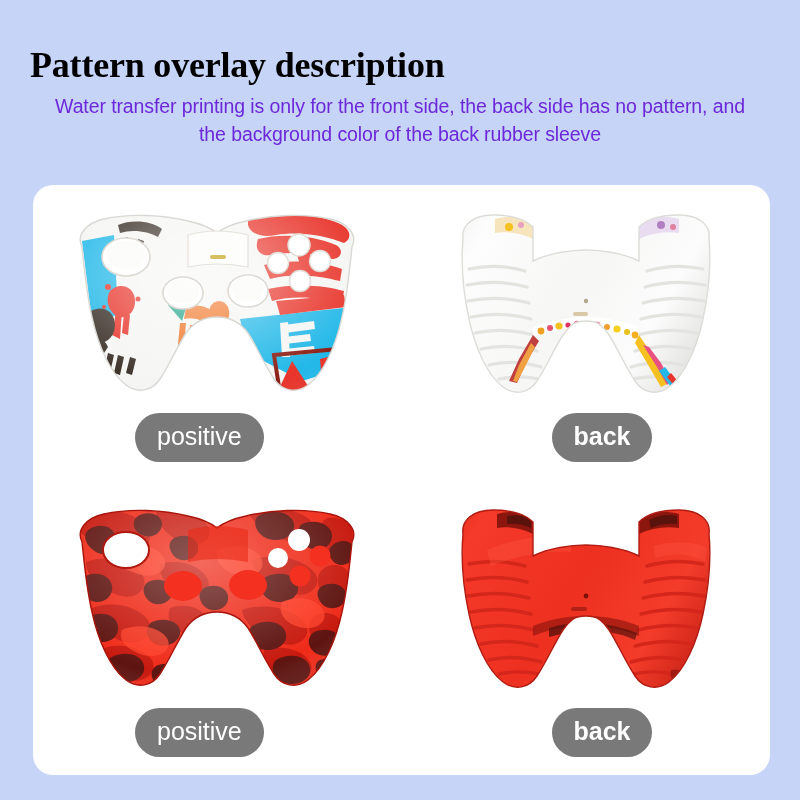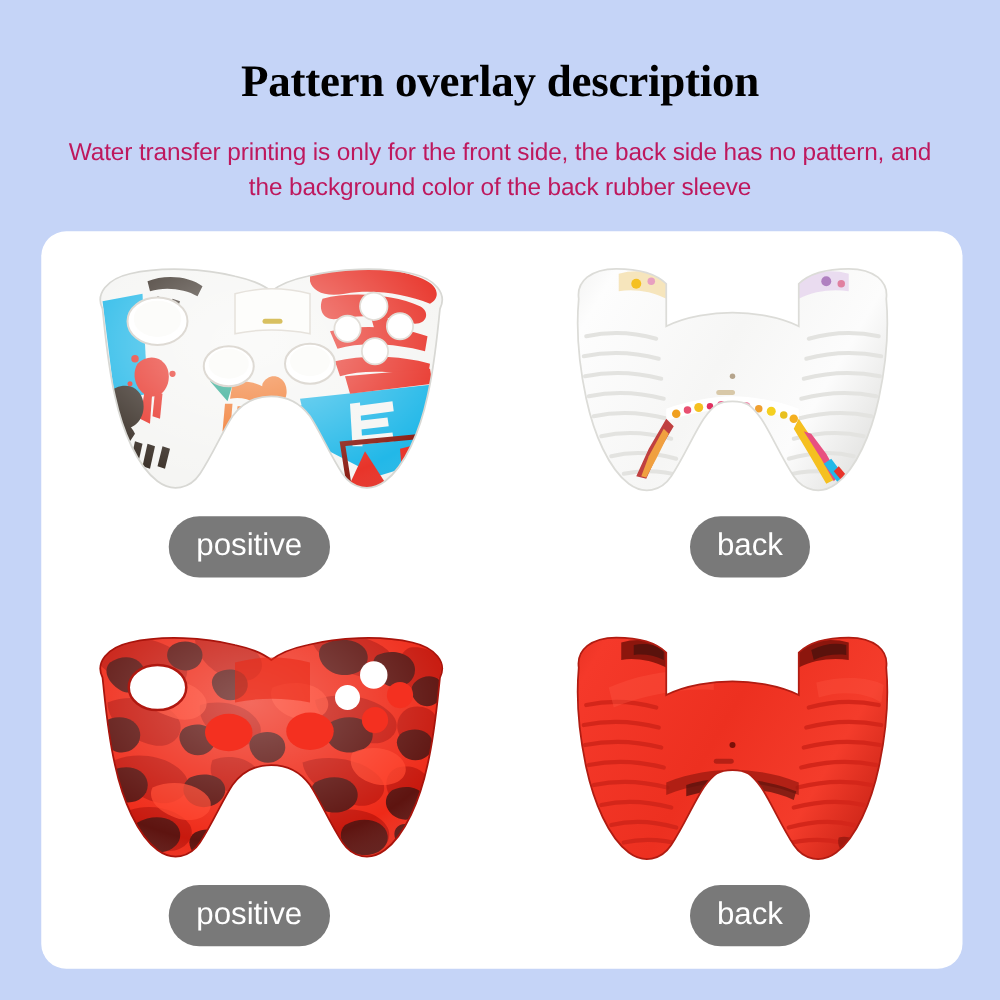--- a/index.html
+++ b/index.html
@@ -24,32 +24,32 @@
     height: 185px;
     box-sizing: border-box;
     padding-top: 44px;
   }
   #page-title {
     font-family: "Liberation Serif", "DejaVu Serif", serif;
     font-weight: bold;
     font-size: 36px;
     line-height: 42px;
     color: #000000;
-    text-align: center;
+    text-align: left;
     letter-spacing: -0.2px;
     margin: 0;
     padding: 0 30px;
   }
   #subtitle {
     font-family: "Liberation Sans", sans-serif;
     font-size: 19.5px;
     line-height: 28px;
-    color: #be185d;
+    color: #6d28d9;
     text-align: center;
-    margin: 22px 0 0 0;
+    margin: 6px 0 0 0;
     padding: 0 55px;
     letter-spacing: -0.1px;
   }
 
   
   #product-card {
     position: absolute;
     left: 33px;
     top: 185px;
     width: 737px;
@@ -83,21 +83,21 @@
     background: #797979;
     color: #ffffff;
     font-family: "Liberation Sans", sans-serif;
     font-size: 25px;
     line-height: 25px;
     padding: 11px 22px 13px 22px;
     border-radius: 26px;
     white-space: nowrap;
   }
   .badge-left { left: 102px; }
-  .badge-right { left: 150px; }
+  .badge-right { left: 150px; font-weight: bold; }
 
   
   .ctrl-svg {
     display: block;
     margin: 0 auto;
   }
 </style>
 </head>
 <body>
 

